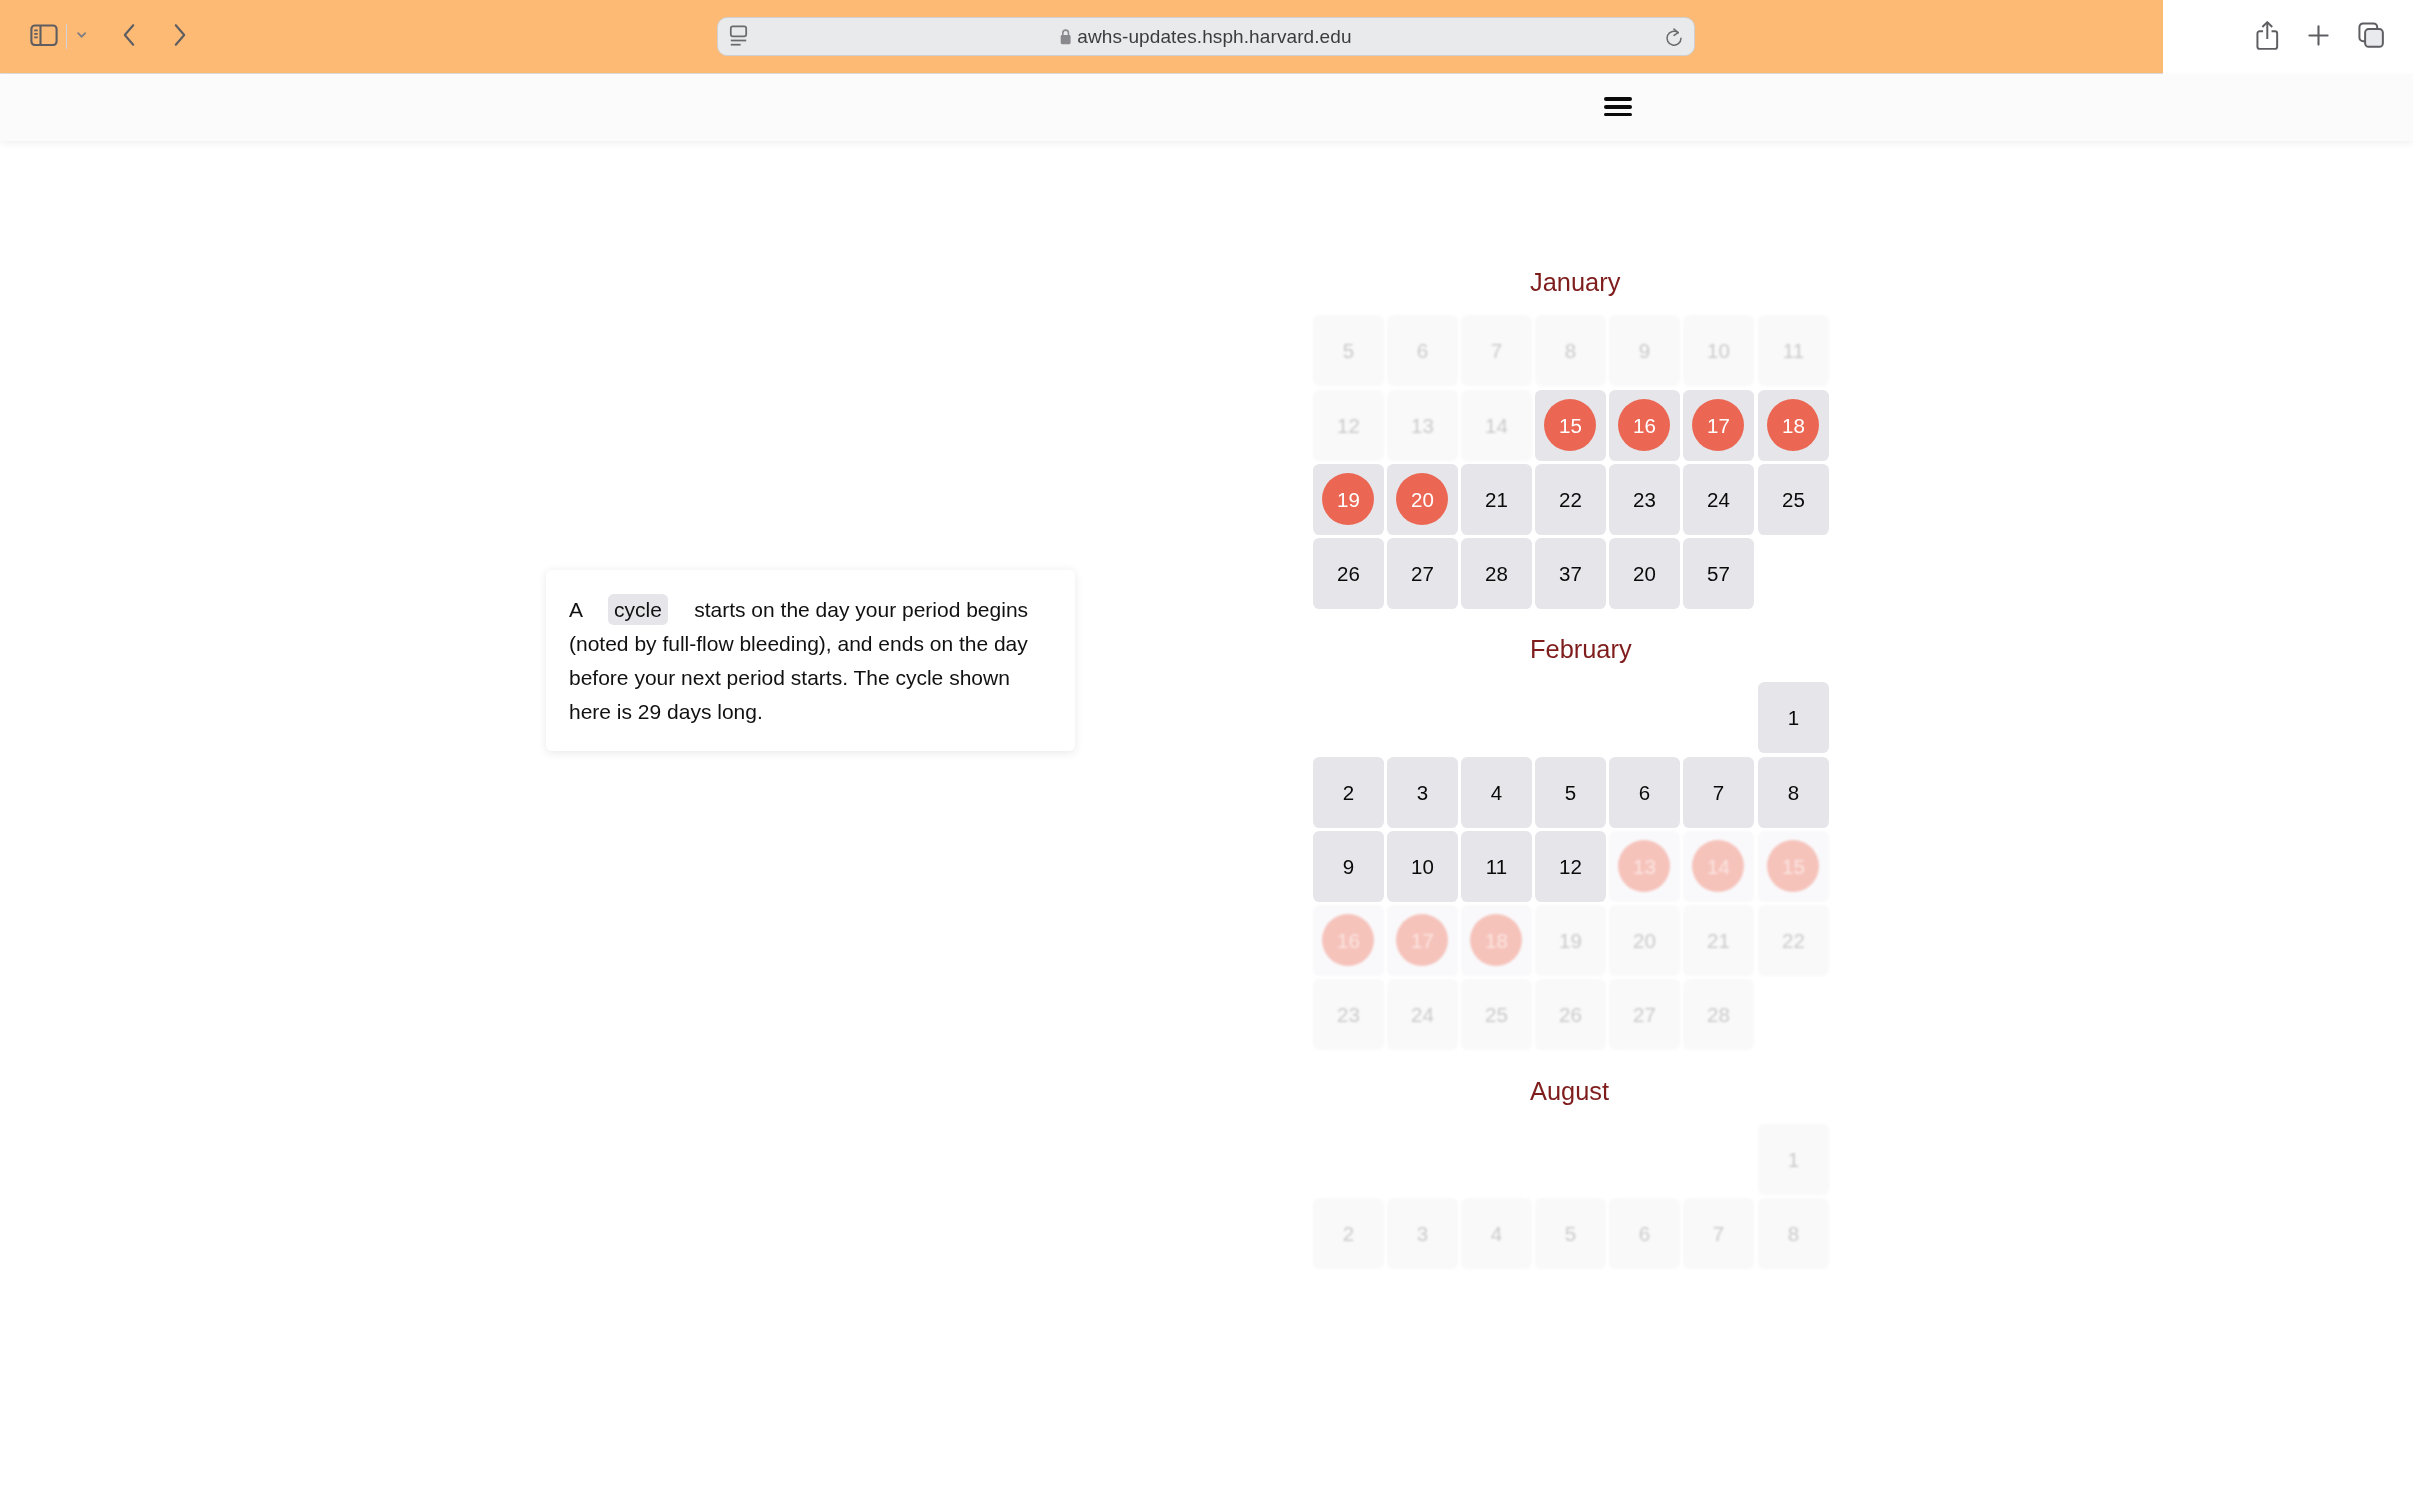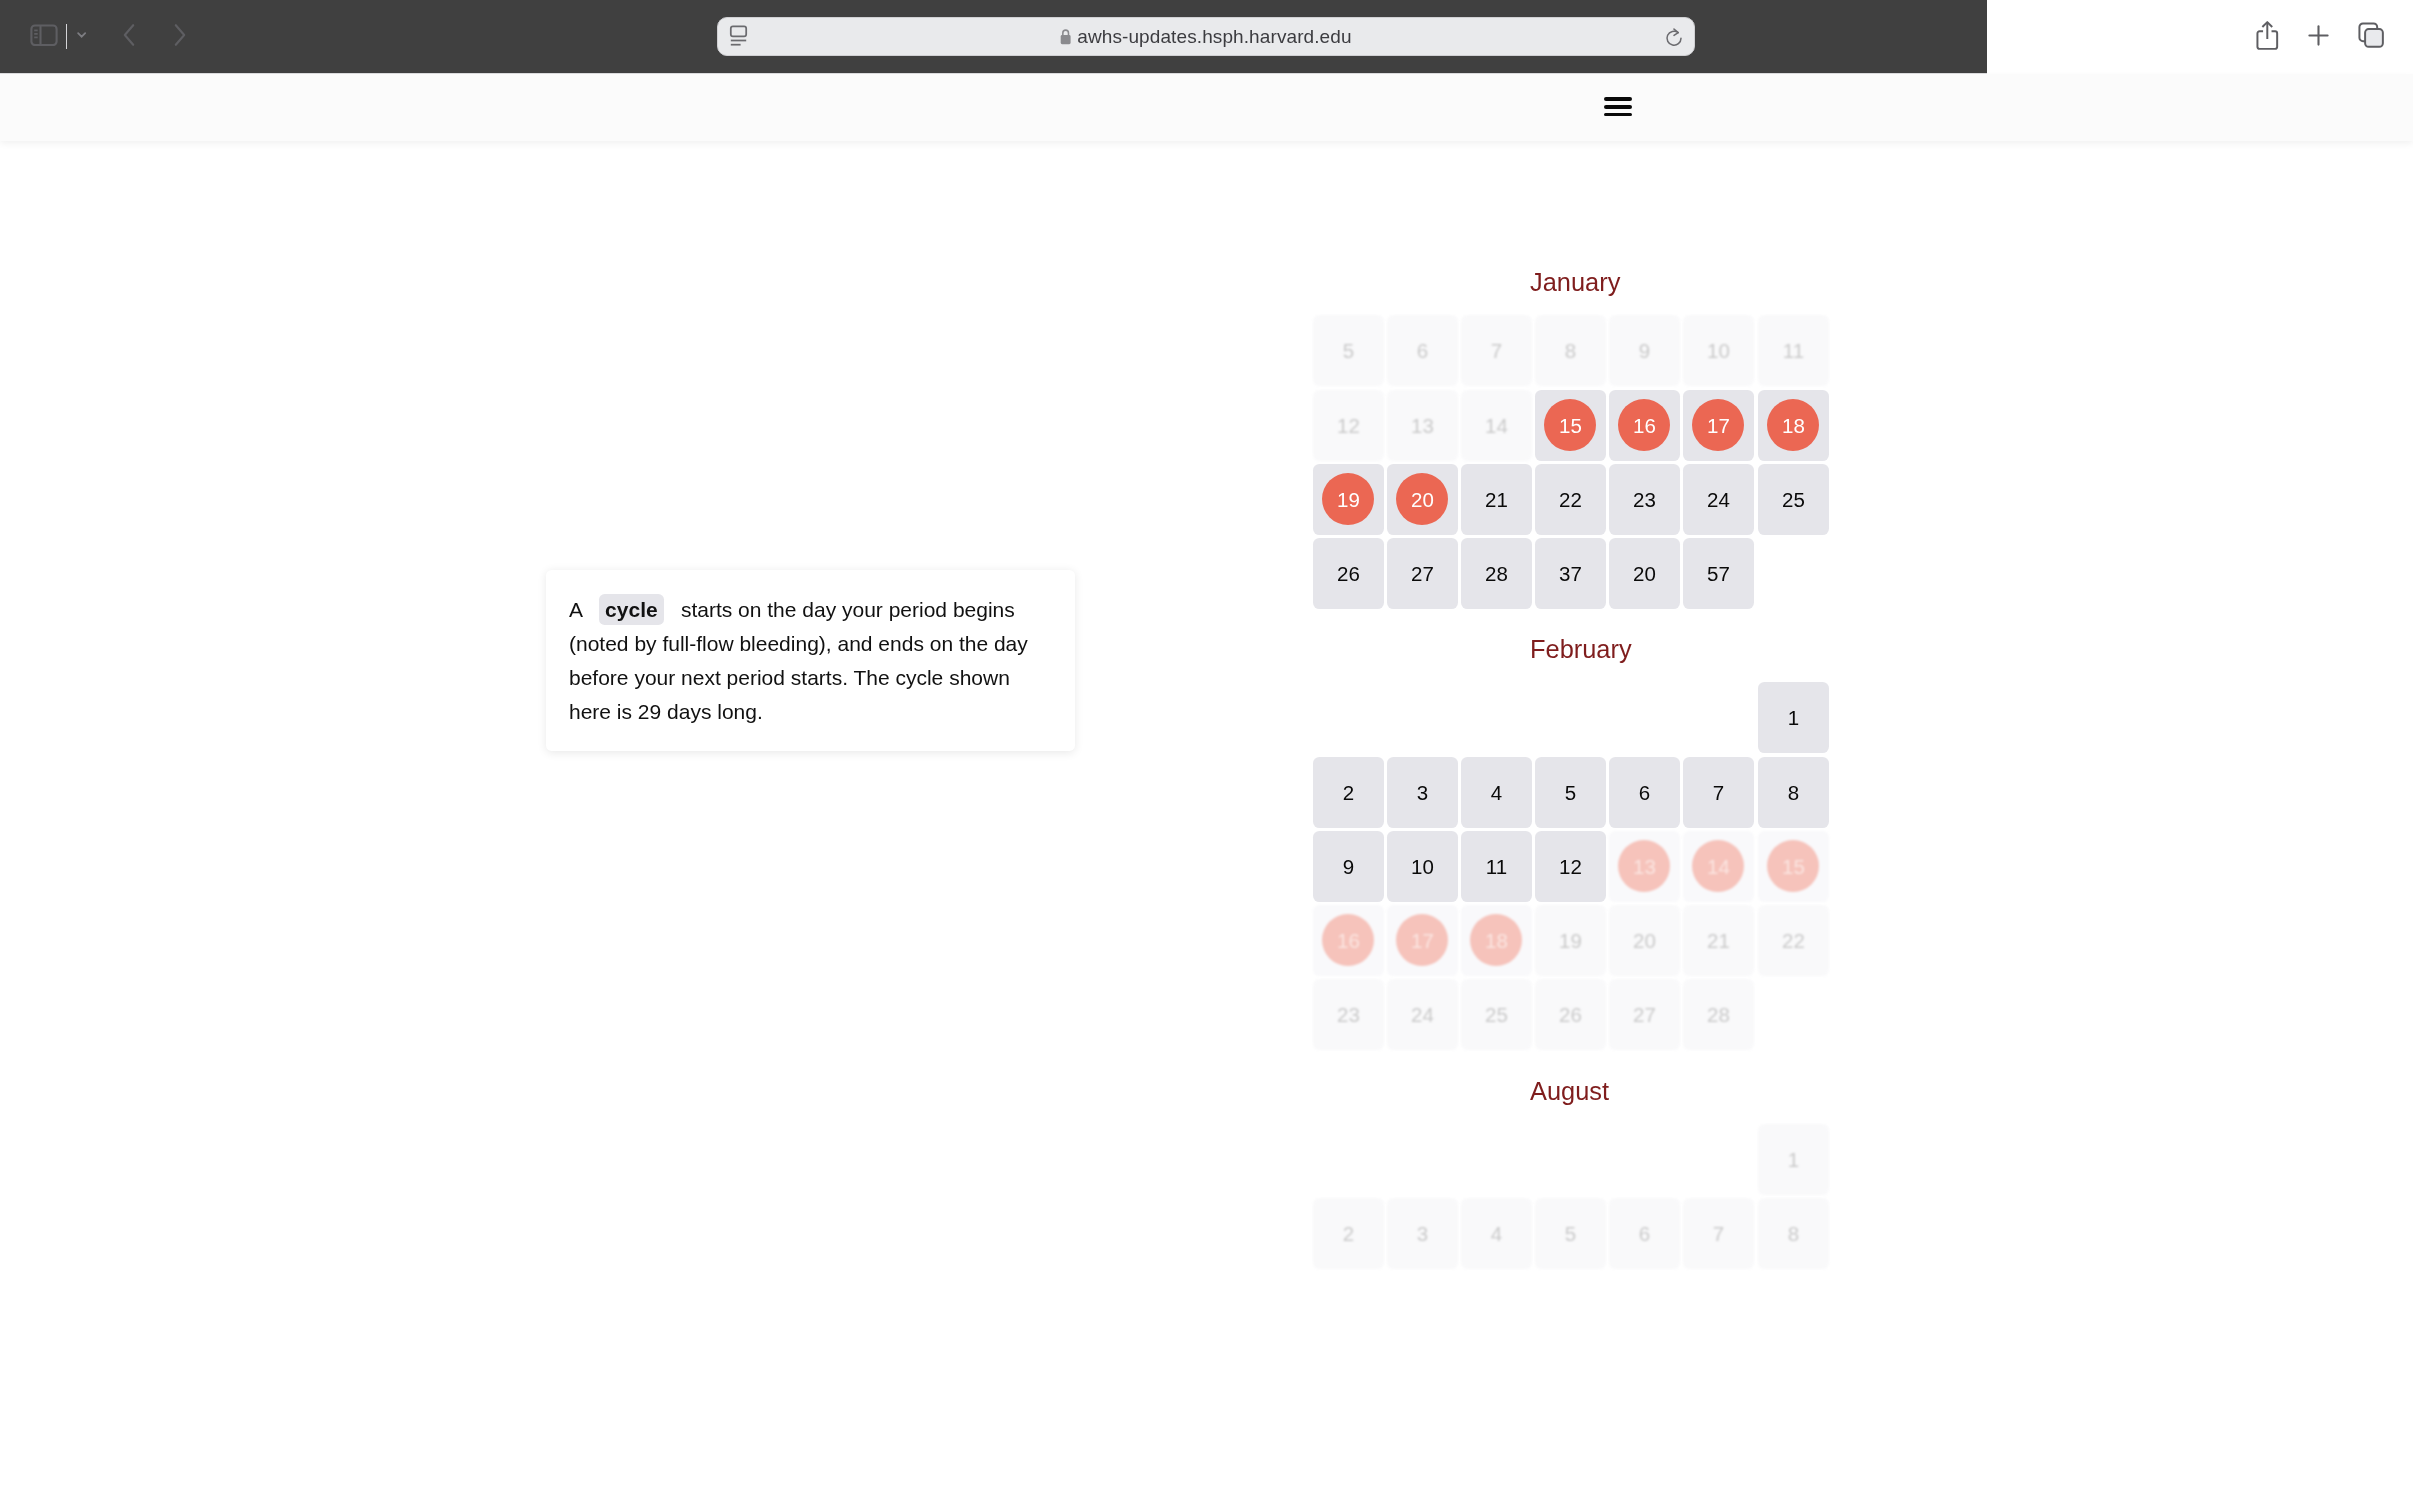--- a/index.html
+++ b/index.html
@@ -1,22 +1,22 @@
 <!DOCTYPE html>
 <html style="font-size:11.3px"><head>
 <meta charset="utf-8">
 <style>
   * { box-sizing: border-box; margin: 0; padding: 0; }
   html, body { width: 2413px; height: 1509px; background: #ffffff; overflow: hidden; }
   body { font-family: "Liberation Sans", "DejaVu Sans", sans-serif; position: relative; }
 
   
   .toolbar {
-    position: absolute; left: 0; top: 0; width: 1987px; height: 74px;
-    background: #404040; border-bottom: 1.4px solid #dcdcde;
+    position: absolute; left: 0; top: 0; width: 2163px; height: 74px;
+    background: #fdba74; border-bottom: 1.4px solid #dcdcde;
   }
   .tb-icon { position: absolute; top: 21px; height: 28px; display: flex; align-items: center; justify-content: center; color: #5e5e62; }
   .tb-sidebar { left: 28px; width: 31px; }
   .tb-divider { position: absolute; left: 66px; top: 24px; width: 1.4px; height: 25.4px; background: #d4d4d7; }
   .tb-chevron { left: 73px; width: 17px; }
   .tb-back { left: 117px; width: 24px; }
   .tb-forward { left: 168px; width: 24px; }
   .tb-share { left: 2255px; width: 25.4px; top: 20px; height: 31px; }
   .tb-newtab { left: 2306px; width: 25.4px; }
   .tb-tabs { left: 2357px; width: 28px; }
@@ -46,21 +46,21 @@
   
   .card {
     position: absolute; left: 546px; top: 570px; width: 529px; height: 181px;
     background: #ffffff; border-radius: 5.6px;
     box-shadow: 0 1.4px 10px rgba(0,0,0,0.09);
     padding: 23px 21px 0 23px;
   }
   .card-text { font-size: 21px; line-height: 34px; color: #111111; }
   .chip {
     display: inline-block; background: #e5e5ea; border-radius: 5.6px;
-    padding: 0 6.4px; line-height: 31px; font-weight: bold; margin: 0 11px;
+    padding: 0 6.4px; line-height: 31px; font-weight: normal; margin: 0 20px;
   }
 
   
   .calendar { position: absolute; left: 1313px; top: 0; width: 515px; }
   .month-label {
     position: absolute; right: 16px; width: 282px; 
     font-size: 25.4px; color: #7f1d1d; white-space: nowrap;
   }
   .cell {
     position: absolute; width: 71px; height: 71px; border-radius: 6.4px;

